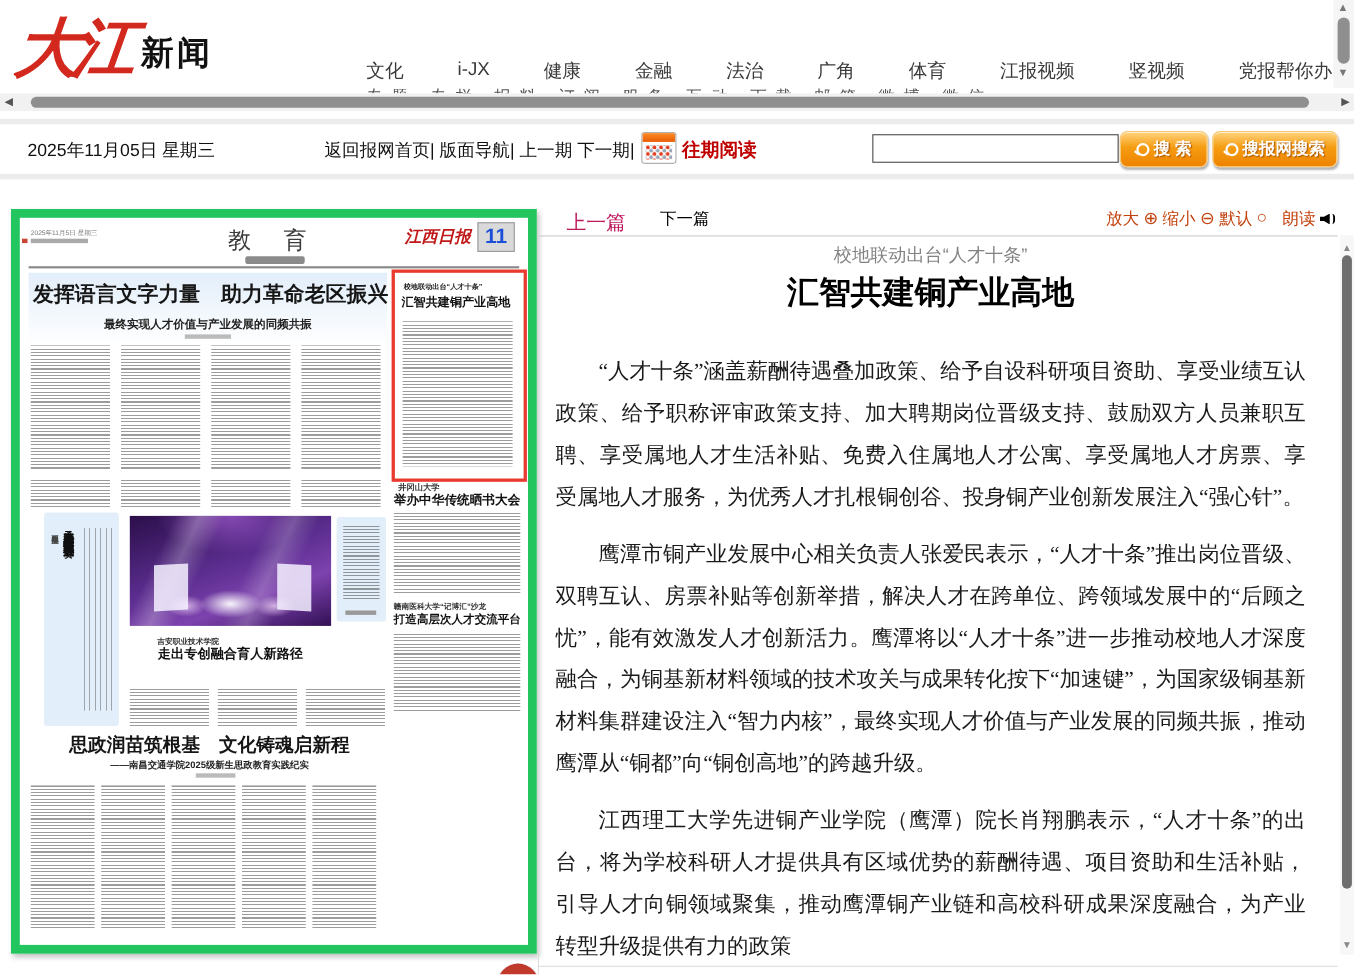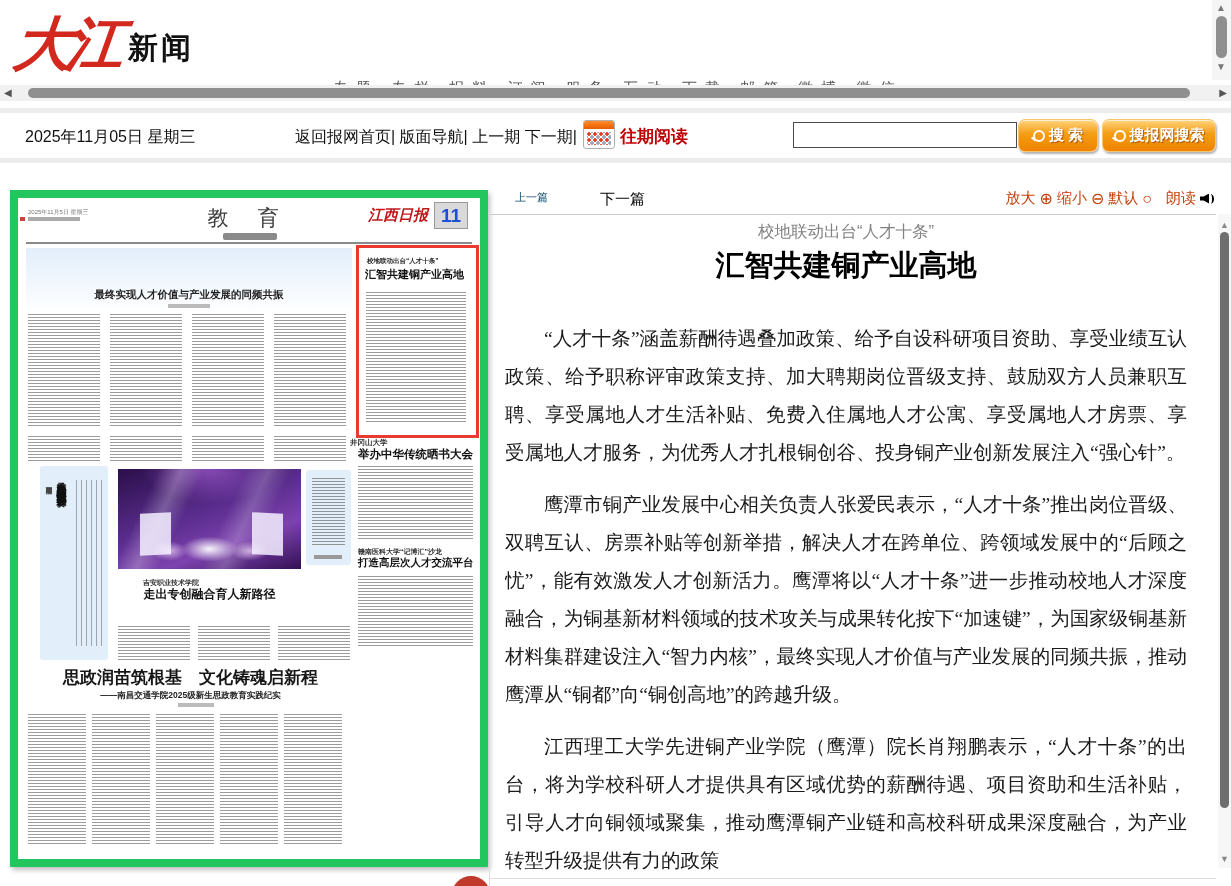--- a/index.html
+++ b/index.html
@@ -114,21 +114,21 @@
   .bpanel{left:336px;top:458px;width:122px;height:186px;background:#e2eef9;border-radius:4px;}
   
   .p-h2{left:30px;top:468px;width:285px;text-align:center;font-size:17px;font-weight:bold;color:#161616;
         white-space:nowrap;}
   .p-h2sub{left:30px;top:492px;width:285px;text-align:center;font-size:8.5px;font-weight:bold;color:#222;
         white-space:nowrap;}
   .p-h2by{left:160px;top:505px;width:36px;height:4px;background:#bbb;}
 
   
   .art-left-border{left:489px;top:215px;width:1px;height:671px;background:#ddd;}
-  .tb-prev{left:515px;top:190px;font-size:11px;color:#0c4a6e;cursor:pointer;}
+  .tb-prev{left:515px;top:190px;font-size:18px;color:#be185d;cursor:pointer;}
   .tb-next{left:600px;top:190px;font-size:15px;color:#000;cursor:pointer;}
   .tb-right{left:985px;top:189px;width:230px;font-size:15px;color:#c2410c;display:flex;align-items:center;
             justify-content:flex-end;gap:4px;white-space:nowrap;}
   .tb-right .ico{font-size:16px;cursor:pointer;}
   .speaker{display:inline-block;position:relative;width:15px;height:14px;cursor:pointer;}
   .speaker::before{content:"";position:absolute;left:0;top:2px;width:9px;height:10px;background:#000;
       clip-path:polygon(0 30%,40% 30%,100% 0,100% 100%,40% 70%,0 70%);}
   .speaker::after{content:"";position:absolute;right:1px;top:2px;width:5px;height:10px;
       border:solid #000;border-width:0 2px 0 0;border-radius:0 50% 50% 0;}
   .tb-divider{left:490px;top:214px;width:726px;height:1px;background:#ccc;}
@@ -150,20 +150,32 @@
 </style>
 </head>
 <body>
 
 <div class="screen">
 
   <div class="abs logo">
     <span class="logo-red">大江</span><span class="logo-black">新闻</span>
   </div>
 
+  <div class="abs nav-row nav-r2">
+    <span>文化</span>
+    <span>i-JX</span>
+    <span>健康</span>
+    <span>金融</span>
+    <span>法治</span>
+    <span>广角</span>
+    <span>体育</span>
+    <span>江报视频</span>
+    <span>竖视频</span>
+    <span>党报帮你办</span>
+  </div>
   <div class="abs nav-r3">专题 专栏 报料 订阅 服务 互动 下载 邮箱 微博 微信</div>
 
   <div class="abs hsb">
     <span class="arr" style="left:4px;">◀</span>
     <div class="thumb"></div>
     <span class="arr" style="right:4px;">▶</span>
   </div>
 
   <div class="abs vsbt">
     <span class="arr" style="top:2px;">▲</span>
@@ -199,20 +211,21 @@
   <div class="abs paper">
     <div class="p-meta1">2025年11月5日 星期三</div>
     <div class="p-meta2"></div>
     <div class="p-section">教 育</div>
     <div class="p-badge"></div>
     <div class="p-mast">江西日报</div>
     <div class="p-pageno">11</div>
     <div class="p-rule"></div>
 
     <div class="leadbg"></div>
+    <div class="p-h1">发挥语言文字力量　助力革命老区振兴</div>
     <div class="p-h1sub">最终实现人才价值与产业发展的同频共振</div>
     <div class="p-byline"></div>
 
     <div class="fl" style="left:10px;top:116px;width:72px;height:114px;"></div>
     <div class="fl" style="left:92px;top:116px;width:72px;height:114px;"></div>
     <div class="fl" style="left:174px;top:116px;width:72px;height:114px;"></div>
     <div class="fl" style="left:256px;top:116px;width:72px;height:114px;"></div>
     <div class="fl" style="left:10px;top:238px;width:72px;height:26px;"></div>
     <div class="fl" style="left:92px;top:238px;width:72px;height:26px;"></div>
     <div class="fl" style="left:174px;top:238px;width:72px;height:26px;"></div>
@@ -239,21 +252,21 @@
 
     <div class="spanel">
       <div class="fl" style="left:6px;top:8px;width:33px;height:68px;"></div>
       <div class="bar"></div>
     </div>
 
     <div class="fl" style="left:100px;top:428px;width:72px;height:34px;"></div>
     <div class="fl" style="left:180px;top:428px;width:72px;height:34px;"></div>
     <div class="fl" style="left:260px;top:428px;width:72px;height:34px;"></div>
 
-    <div class="r-org" style="left:332px;top:240px;">井冈山大学</div>
+    <div class="r-org" style="left:344px;top:240px;">井冈山大学</div>
     <div class="r-tit" style="left:340px;top:249px;font-size:11.5px;">举办中华传统晒书大会</div>
     <div class="fl" style="left:340px;top:268px;width:115px;height:74px;"></div>
 
     <div class="r-org" style="left:340px;top:349px;font-size:7px;">赣南医科大学“记博汇”沙龙</div>
     <div class="r-tit" style="left:340px;top:358px;font-size:10.5px;">打造高层次人才交流平台</div>
     <div class="fl" style="left:340px;top:378px;width:115px;height:72px;"></div>
 
 
     <div class="p-h2">思政润苗筑根基　文化铸魂启新程</div>
     <div class="p-h2sub">——南昌交通学院2025级新生思政教育实践纪实</div>

